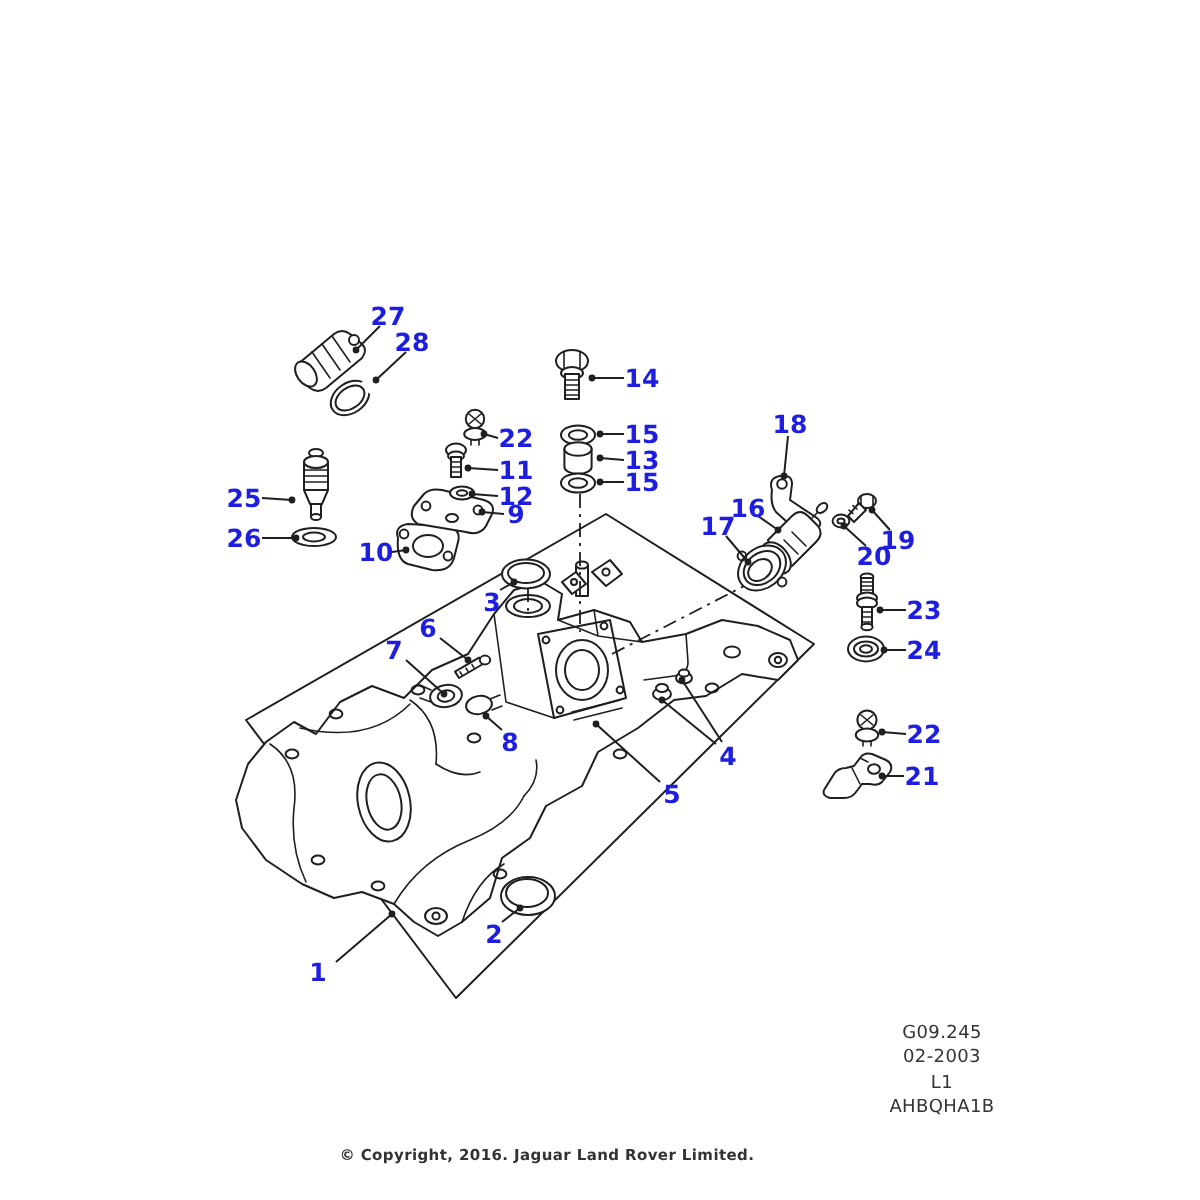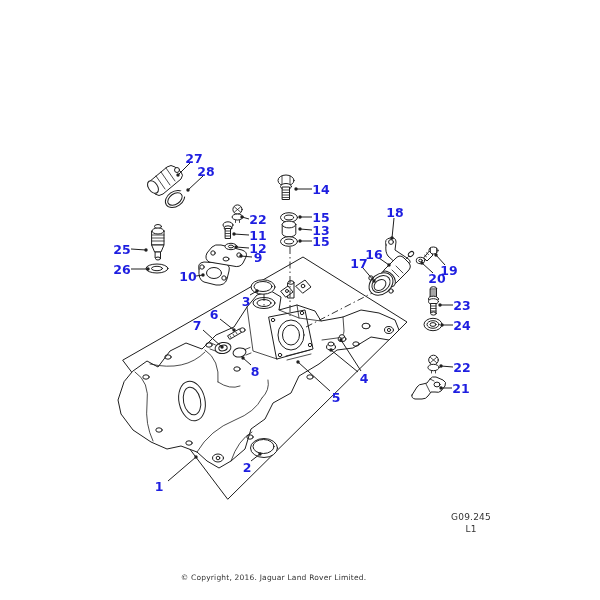--- a/index.html
+++ b/index.html
@@ -17,21 +17,21 @@
   .leader{stroke:var(--line,#1f1f1f);stroke-width:1;}
   .leader-dot{fill:var(--line,#1f1f1f);stroke:none;}
   .callout-label{font-family:"DejaVu Sans",sans-serif;font-weight:bold;font-size:12.5px;fill:var(--blue,#1e1ee0);text-anchor:middle;}
   
   .info-block{
     position:absolute;left:411px;top:511px;width:120px;text-align:center;
     font-size:9px;line-height:12.3px;color:var(--txt,#333);letter-spacing:.2px;
   }
   .copyright{
     position:absolute;left:0;top:573px;width:547px;text-align:center;
-    font-size:7.5px;color:var(--txt,#333);letter-spacing:.2px;
+    font-size:7.5px;color:var(--txt,#333);letter-spacing:.2px;font-weight:bold;
   }
 </style>
 </head>
 <body>
 
 <div class="stage">
 
 <svg width="600" height="600" viewBox="0 0 600 600">
 
   <g>
@@ -419,18 +419,20 @@
         <g>
           <line x1="203" y1="176" x2="188" y2="190" class="leader"></line>
           <circle cx="188" cy="190" r="1.7" class="leader-dot"></circle>
           <text x="206" y="175.5" class="callout-label">28</text>
         </g>
       </g>
 </svg>
 
 <div class="info-block">
   <div>G09.245</div>
+  <div>02-2003</div>
   <div>L1</div>
+  <div>AHBQHA1B</div>
 </div>
 
 <div class="copyright">© Copyright, 2016. Jaguar Land Rover Limited.</div>
 
 </div>
 
 </body></html>

